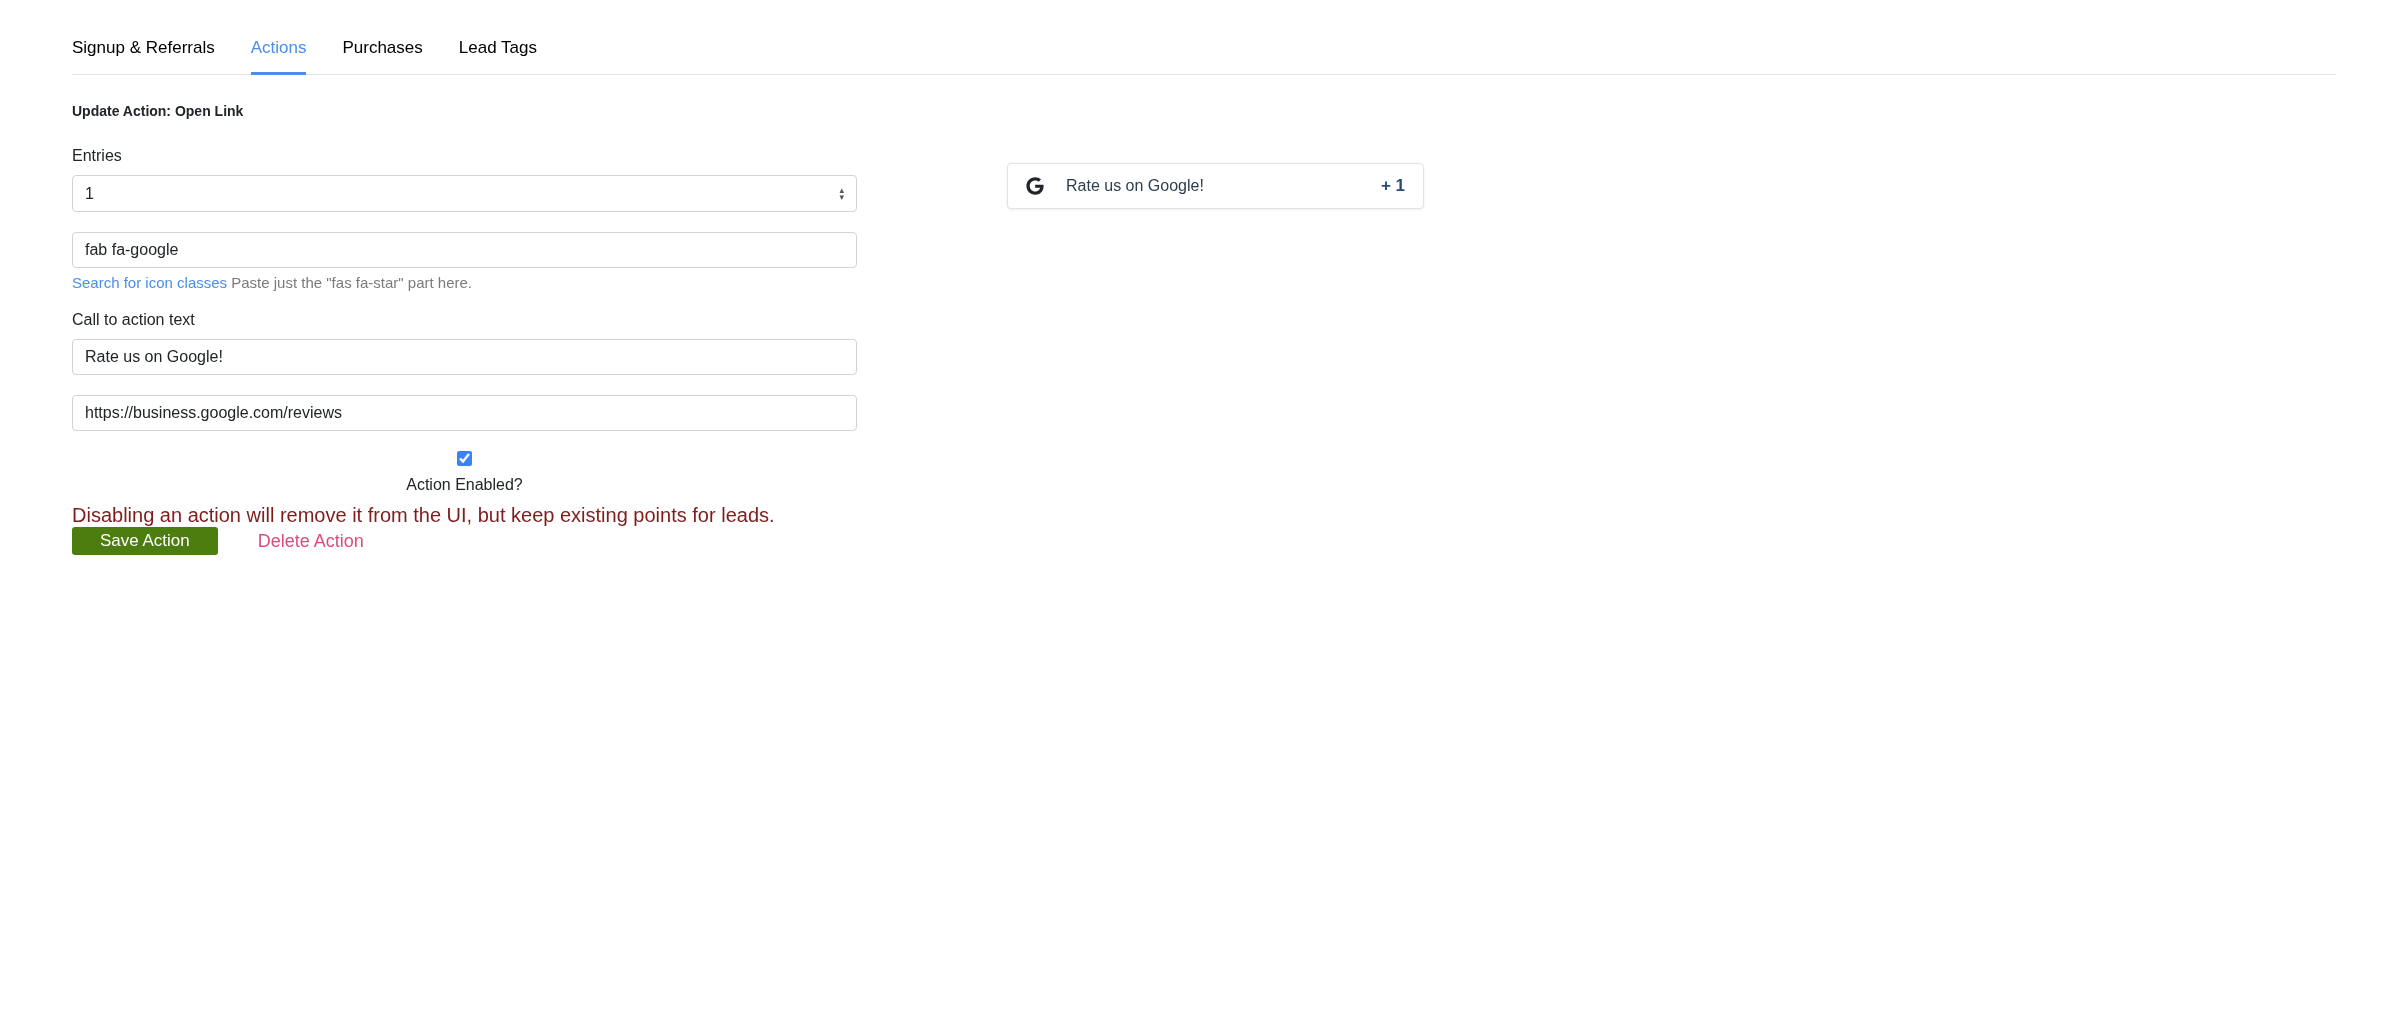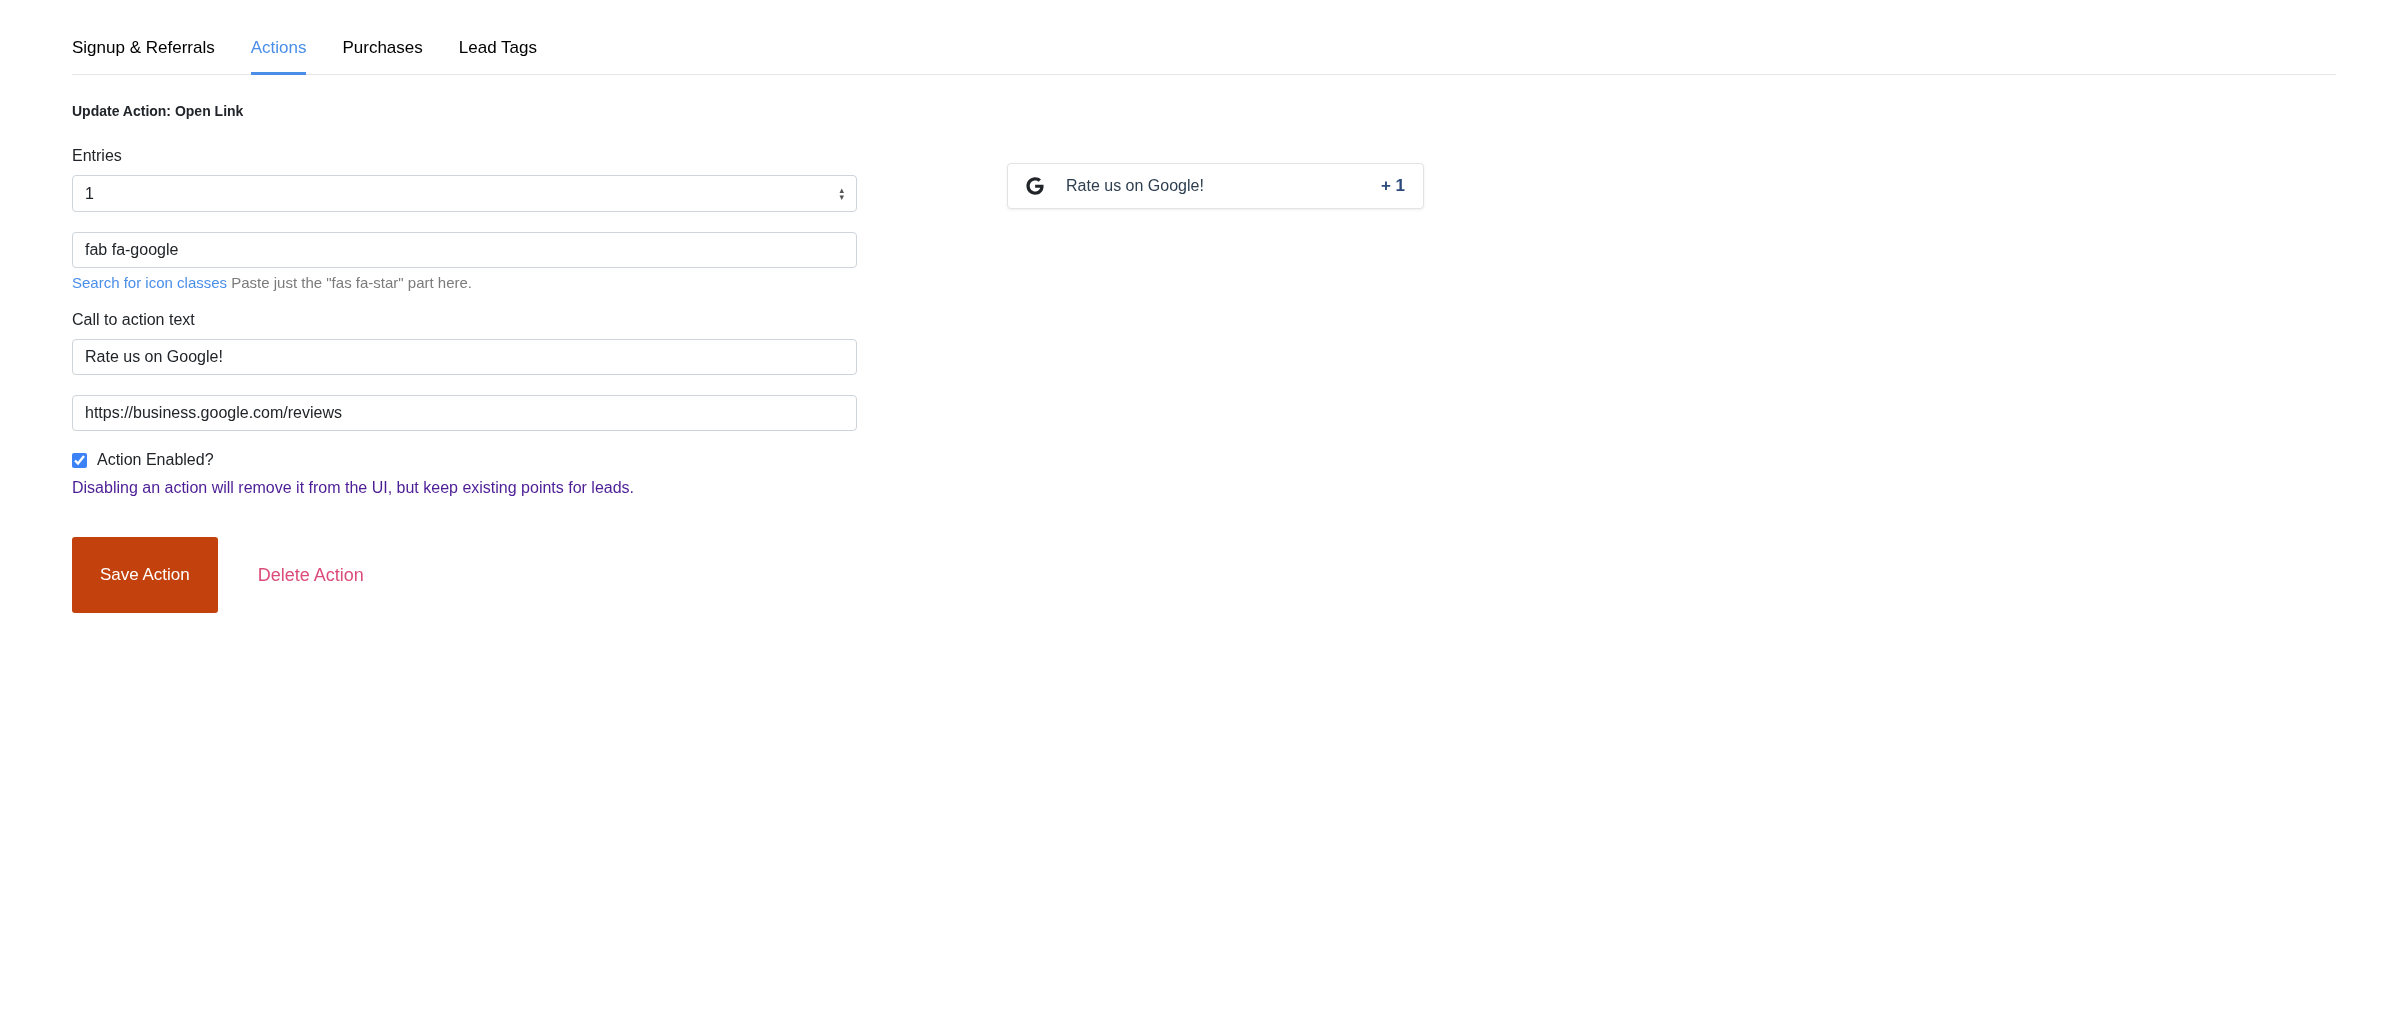--- a/index.html
+++ b/index.html
@@ -94,47 +94,47 @@
     }
     .helper-text {
       color: #7b7b7b;
     }
     .checkbox-row {
       display: flex;
       align-items: center;
       gap: 10px;
       margin-top: 8px;
       margin-bottom: 10px;
+      flex-direction: column;
     }
     .checkbox {
       width: 15px;
       height: 15px;
       accent-color: #3b82f6;
       cursor: pointer;
     }
     .checkbox-label {
       font-size: 16px;
     }
     .disable-note {
-      font-size: 16px;
-      color: #4c1d95;
-      margin-bottom: 40px;
+      font-size: 20px;
+      color: #7f1d1d;
     }
     .button-row {
       display: flex;
       align-items: center;
       gap: 40px;
     }
     .btn-primary {
-      background: #c2410c;
+      background: #4d7c0f;
       color: #fff;
       border: none;
       border-radius: 3px;
       font-size: 17px;
-      padding: 28px 28px;
+      padding: 4px 28px;
       cursor: pointer;
       font-family: inherit;
     }
     .btn-delete {
       background: transparent;
       border: none;
       color: #dc4c7a;
       font-size: 18px;
       cursor: pointer;
       font-family: inherit;

